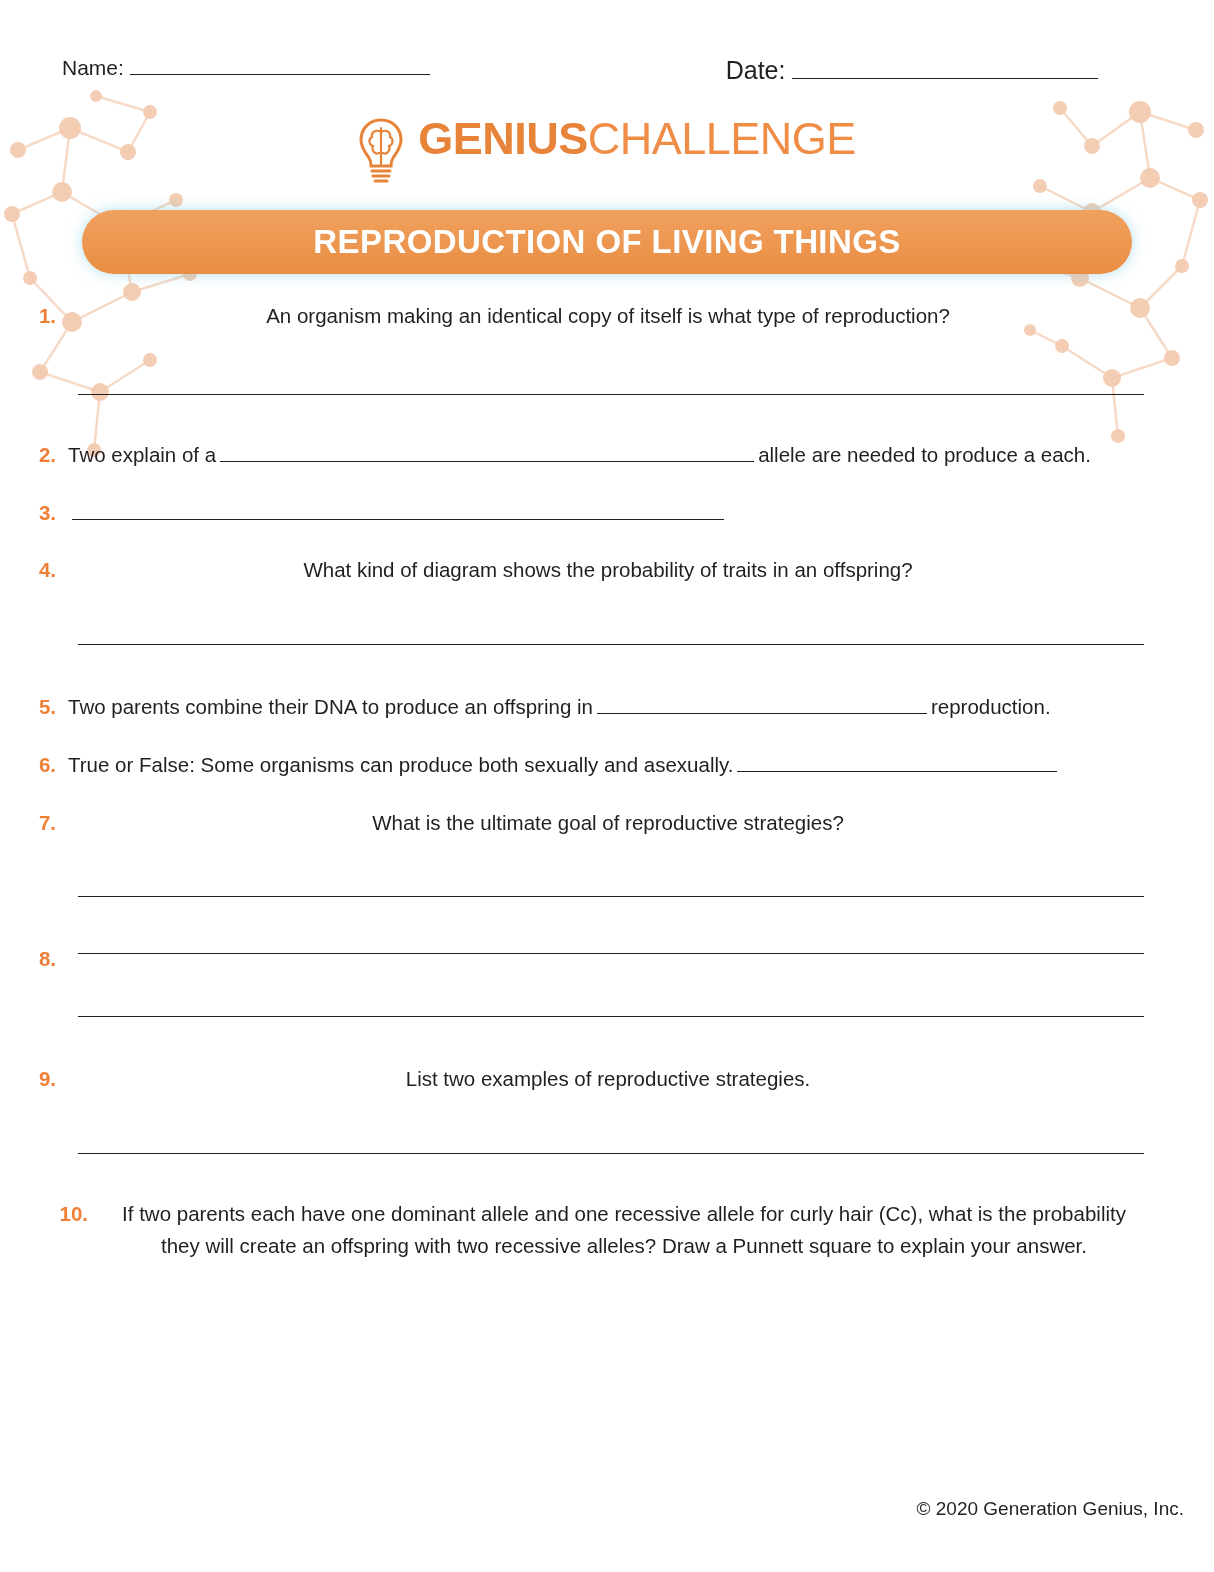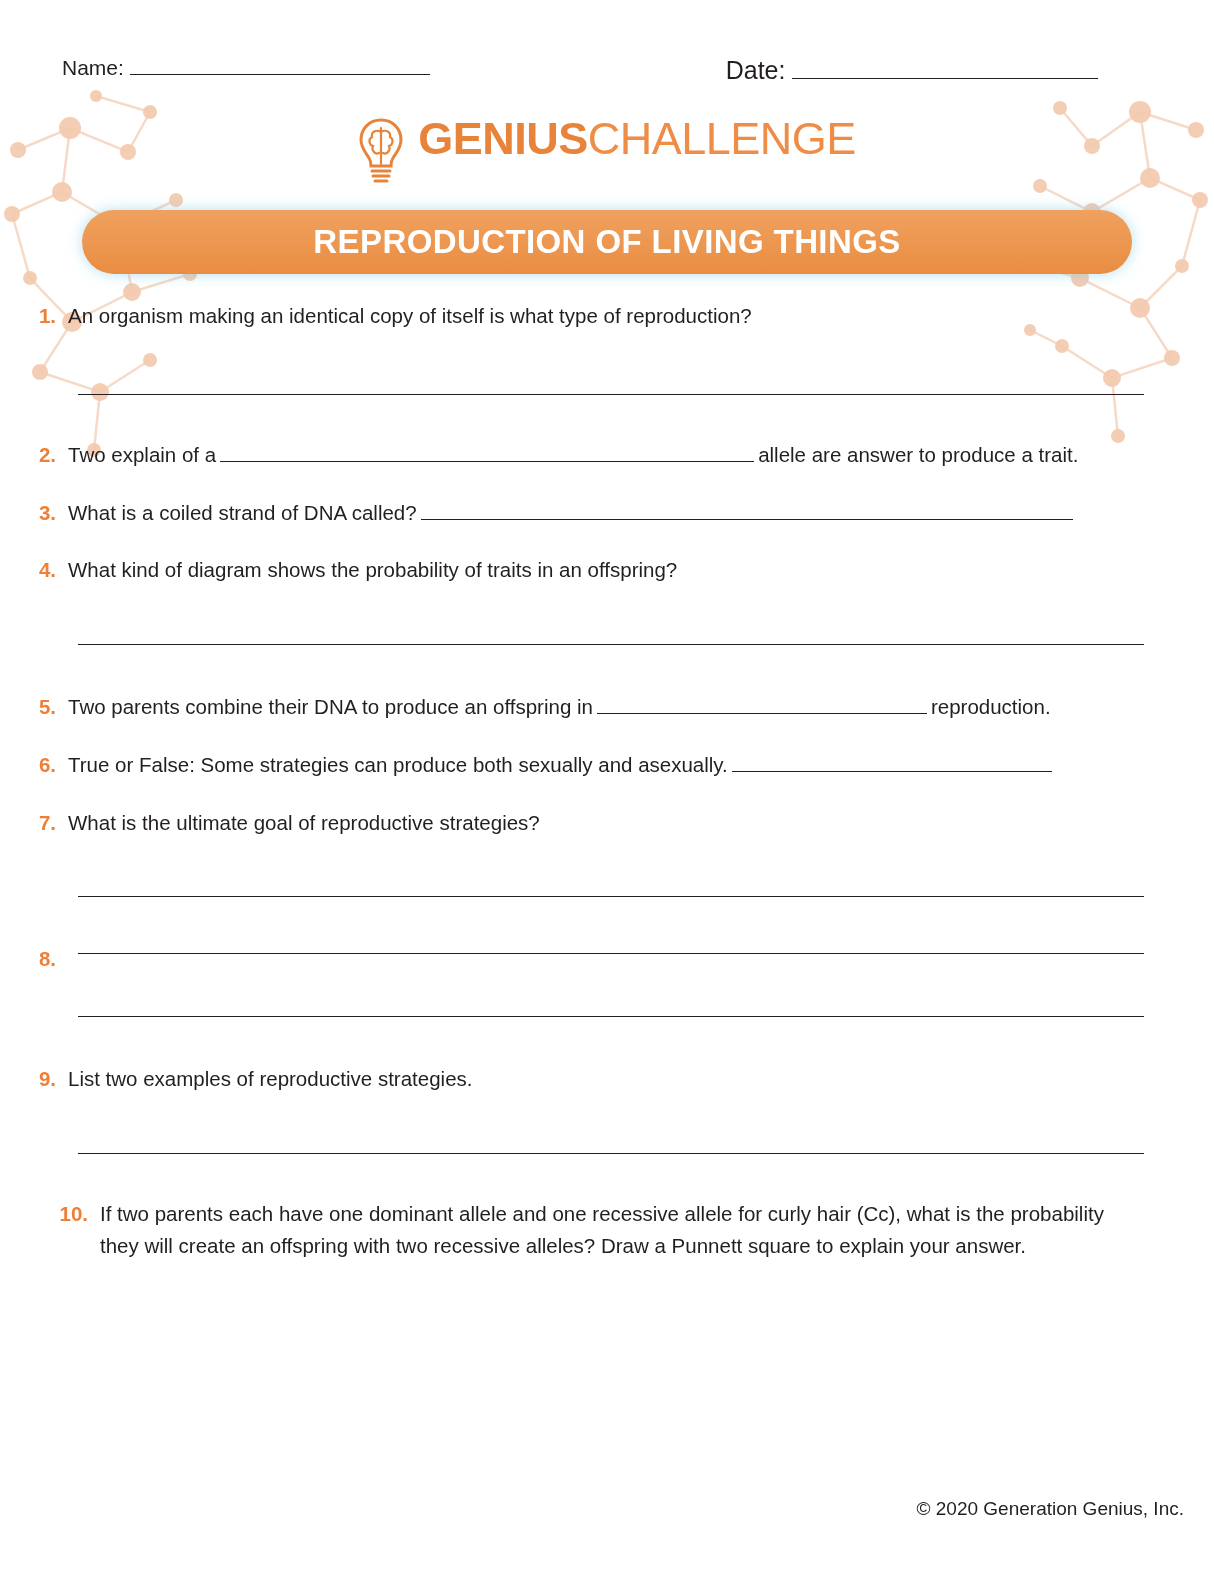--- a/index.html
+++ b/index.html
@@ -134,20 +134,21 @@
     width: 56px;
     text-align: right;
     color: #ef7f36;
     font-weight: 700;
   }
   .q .num.wide {
     left: -8px;
   }
   .q-text {
     display: block;
+    text-align: center;
   }
   .answer-line {
     border-bottom: 1.6px solid #231f20;
     height: 0;
     margin-left: 78px;
     margin-right: 70px;
   }
   .inline-blank {
     display: inline-block;
     border-bottom: 1.6px solid #231f20;
@@ -259,42 +260,42 @@
   <div class="questions">
 
     <div class="q" style="margin-bottom:0;">
       <span class="num">1.</span>
       <span class="q-text">An organism making an identical copy of itself is what type of reproduction?</span>
     </div>
     <div class="answer-line" style="margin-top:62px;"></div>
 
     <div class="q" style="margin-top:44px;">
       <span class="num">2.</span>
-      <span>Two explain of a</span><span class="inline-blank" style="width:534px;"></span><span>allele are answer to produce a trait.</span>
+      <span>Two explain of a</span><span class="inline-blank" style="width:534px;"></span><span>allele are needed to produce a each.</span>
     </div>
 
     <div class="q" style="margin-top:26px;">
       <span class="num">3.</span>
-      <span>What is a coiled strand of DNA called?</span><span class="inline-blank" style="width:652px;"></span>
+      <span class="inline-blank" style="width:652px;"></span>
     </div>
 
     <div class="q" style="margin-top:26px;">
       <span class="num">4.</span>
       <span class="q-text">What kind of diagram shows the probability of traits in an offspring?</span>
     </div>
     <div class="answer-line" style="margin-top:58px;"></div>
 
     <div class="q" style="margin-top:46px;">
       <span class="num">5.</span>
       <span>Two parents combine their DNA to produce an offspring in</span><span class="inline-blank" style="width:330px;"></span><span>reproduction.</span>
     </div>
 
     <div class="q" style="margin-top:26px;">
       <span class="num">6.</span>
-      <span>True or False: Some strategies can produce both sexually and asexually.</span><span class="inline-blank" style="width:320px;"></span>
+      <span>True or False: Some organisms can produce both sexually and asexually.</span><span class="inline-blank" style="width:320px;"></span>
     </div>
 
     <div class="q" style="margin-top:26px;">
       <span class="num">7.</span>
       <span class="q-text">What is the ultimate goal of reproductive strategies?</span>
     </div>
     <div class="answer-line" style="margin-top:58px;"></div>
 
     <div class="q" style="margin-top:46px;">
       <span class="num">8.</span>

